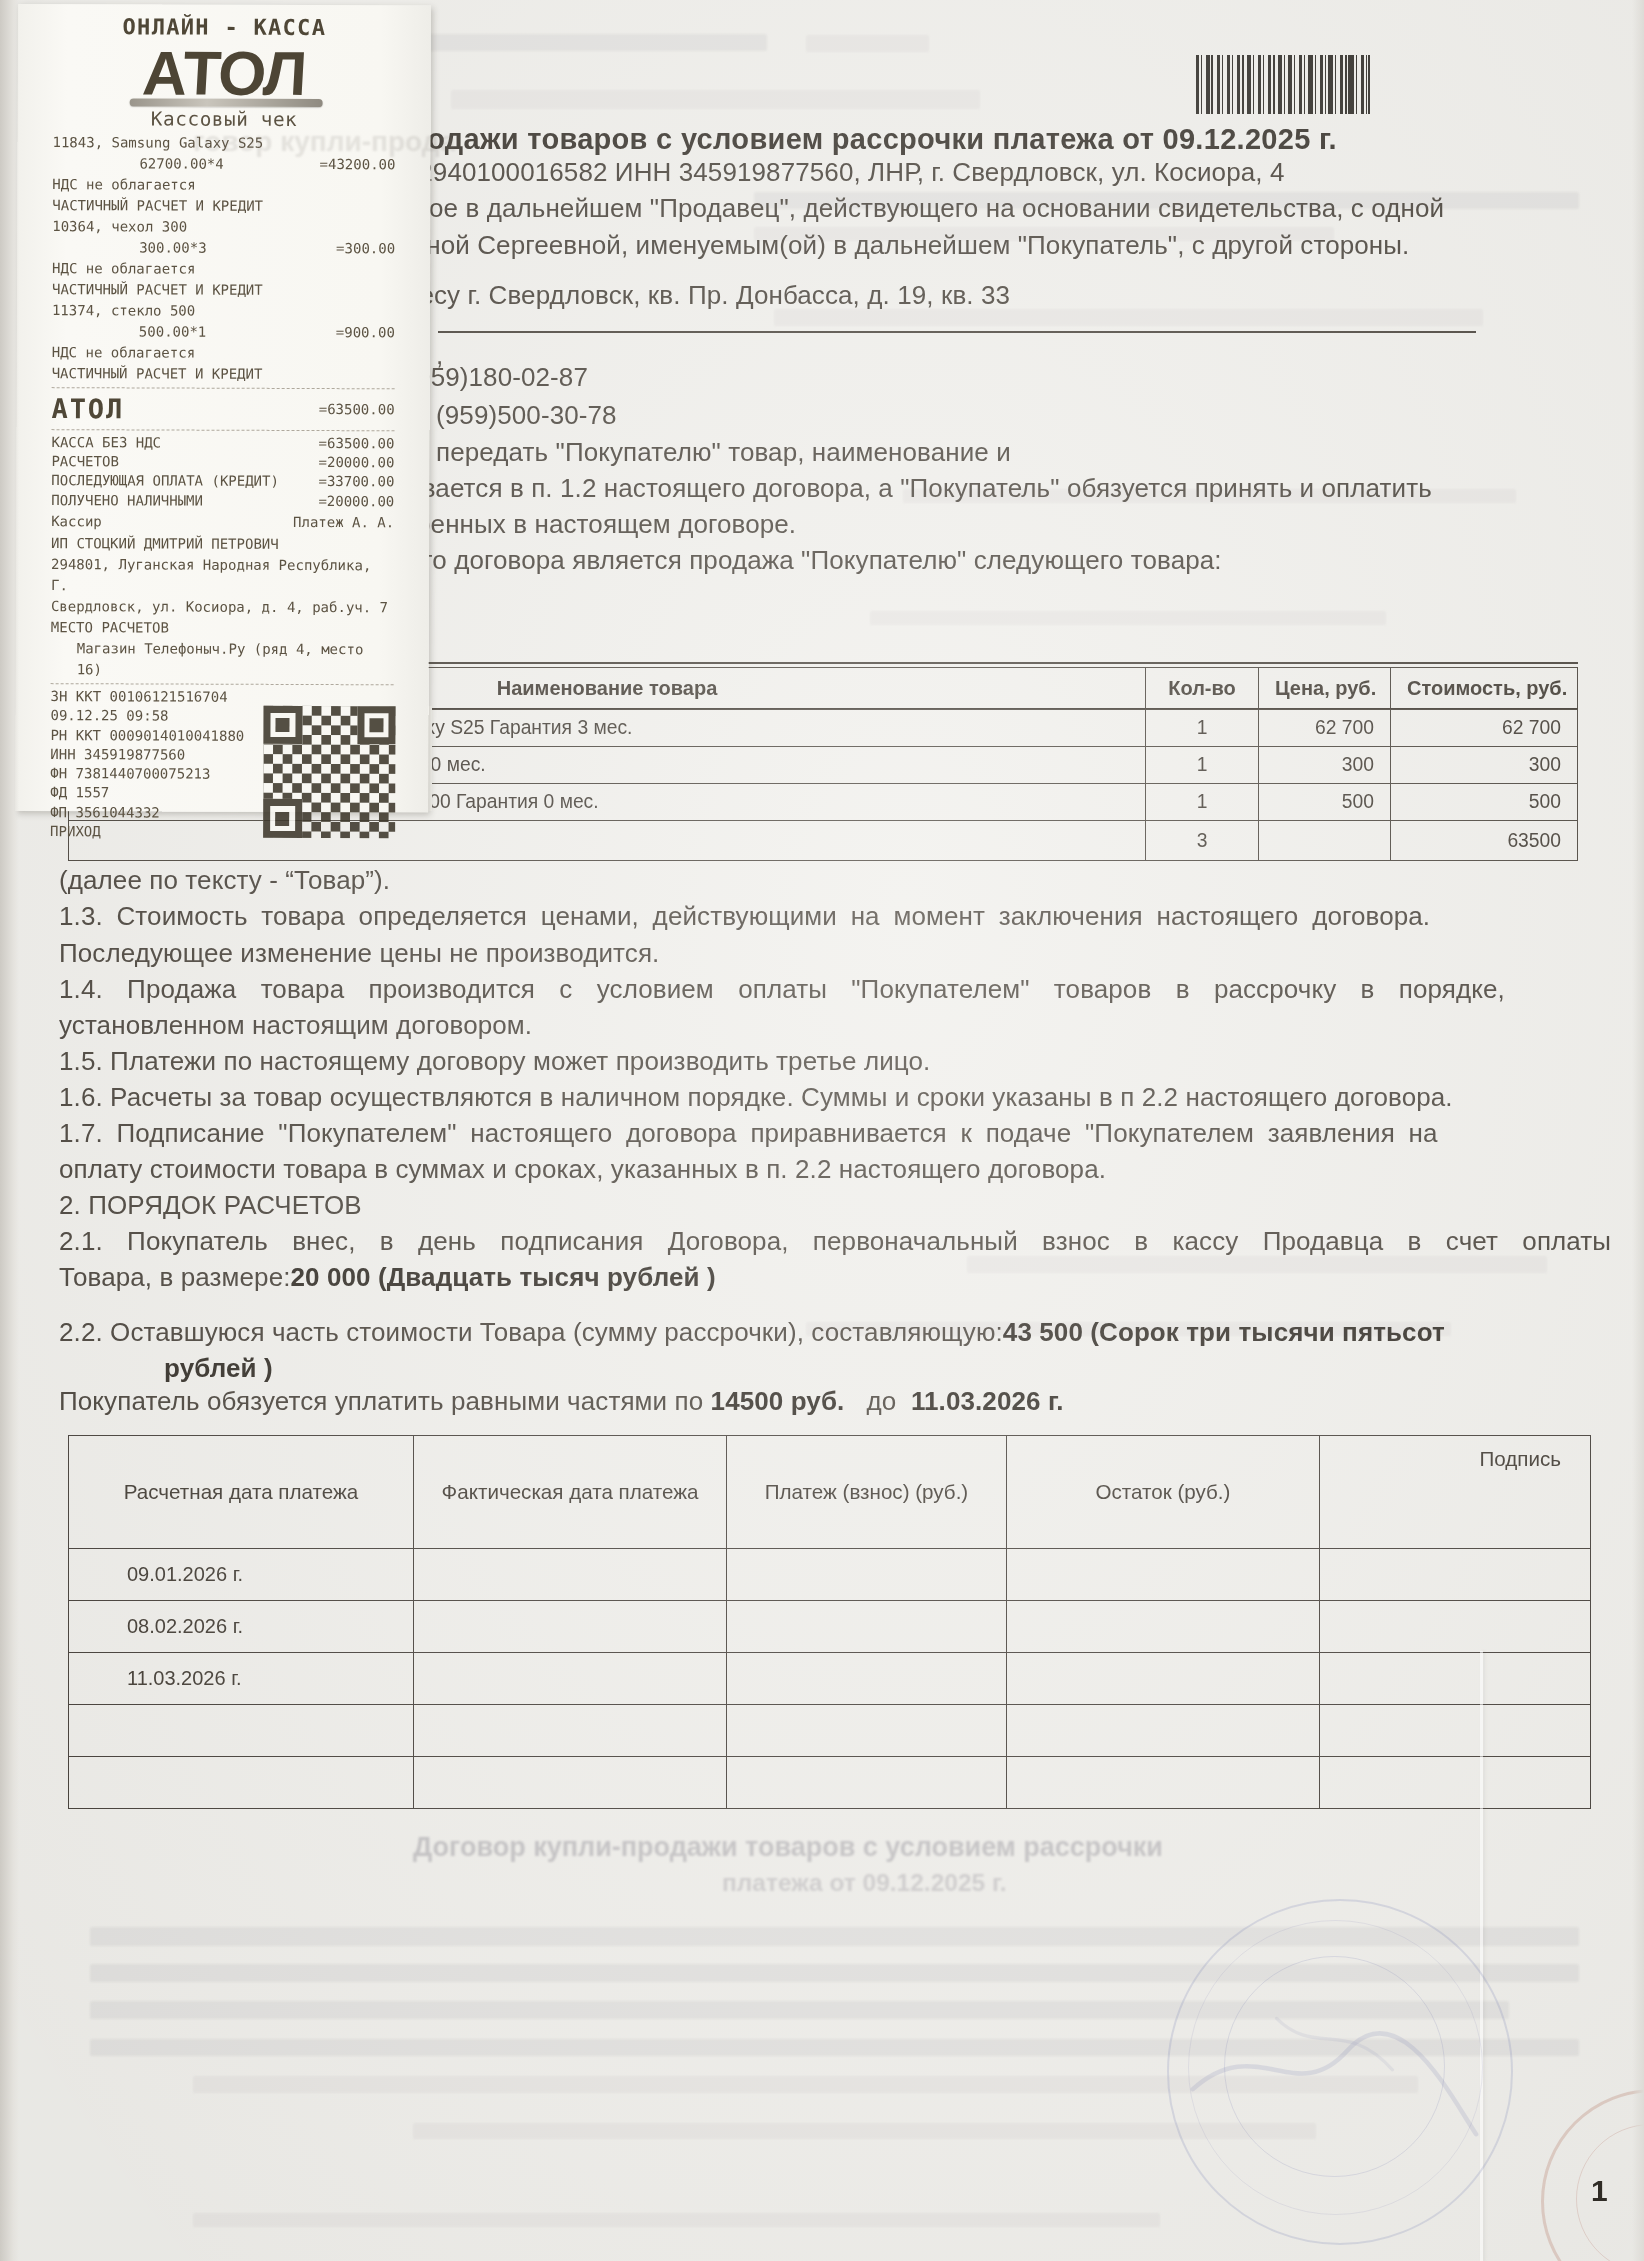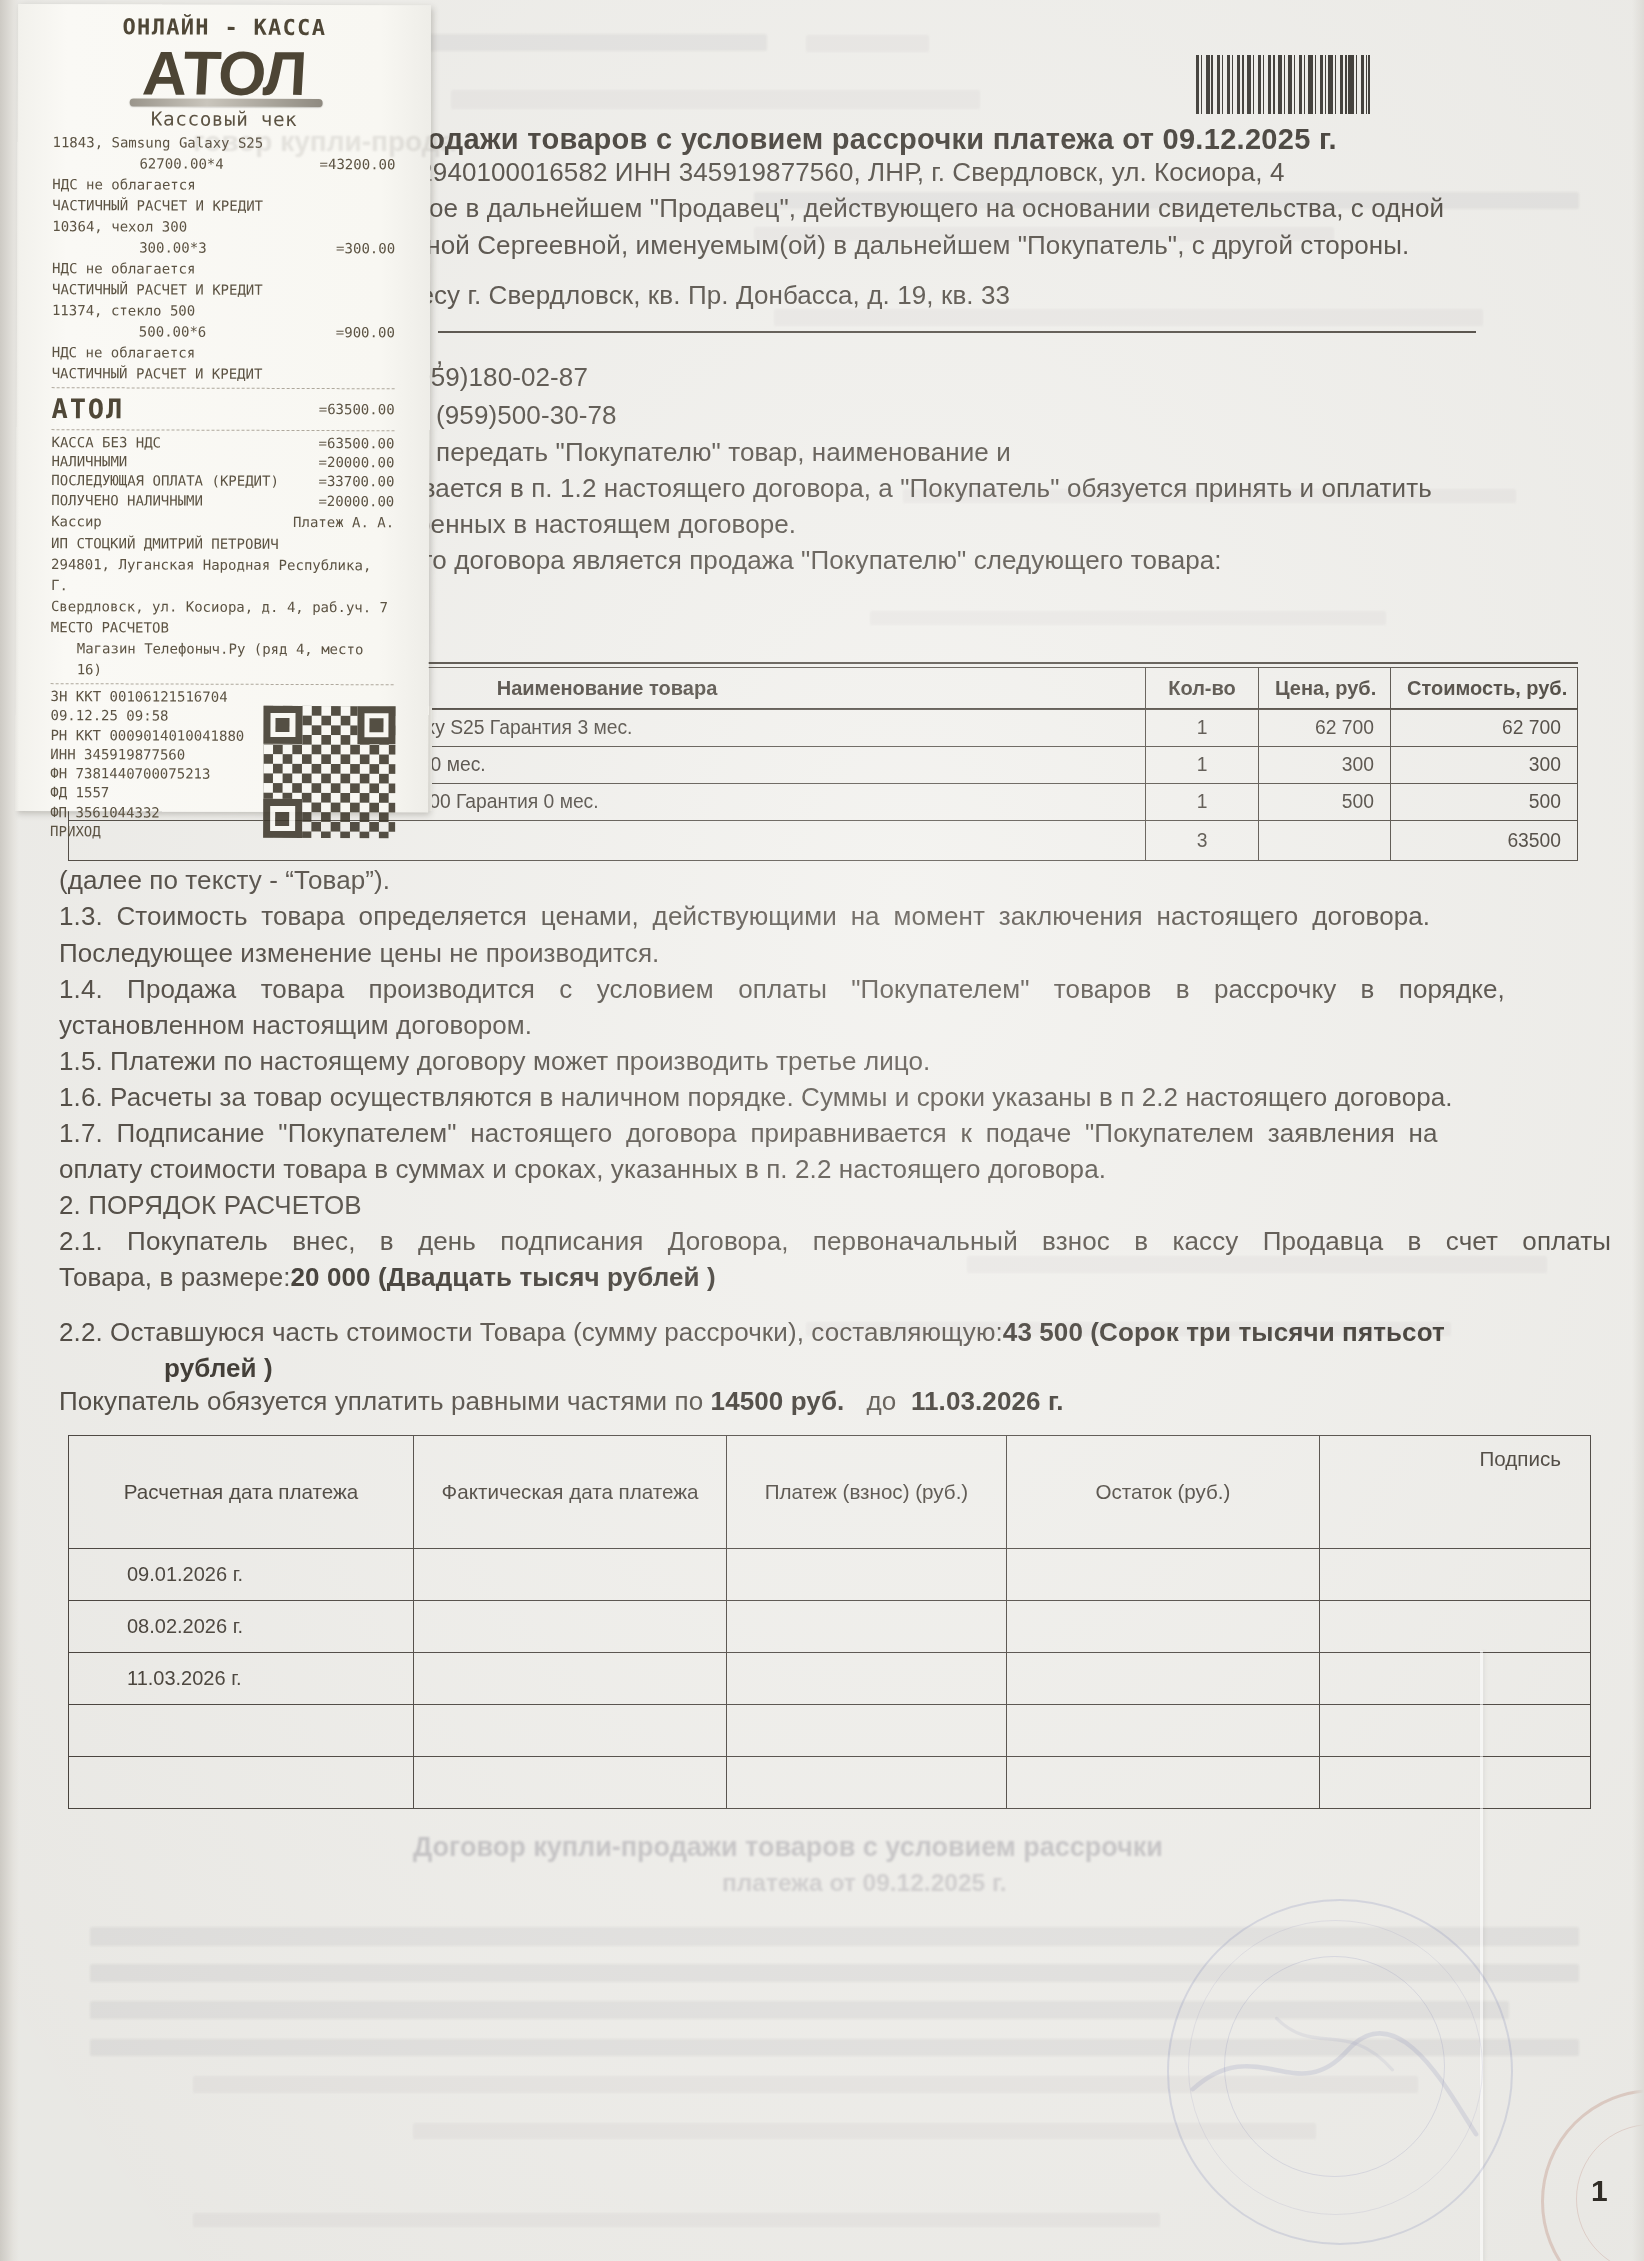--- a/index.html
+++ b/index.html
@@ -296,39 +296,39 @@
     <div class="r-line">10364, чехол 300</div>
     <div class="r-amt">
       <span>300.00*3</span>
       <span>=300.00</span>
     </div>
     <div class="r-line">НДС не облагается</div>
     <div class="r-line">ЧАСТИЧНЫЙ РАСЧЕТ И КРЕДИТ</div>
 
     <div class="r-line">11374, стекло 500</div>
     <div class="r-amt">
-      <span>500.00*6</span>
+      <span>500.00*1</span>
       <span>=900.00</span>
     </div>
     <div class="r-line">НДС не облагается</div>
     <div class="r-line">ЧАСТИЧНЫЙ РАСЧЕТ И КРЕДИТ</div>
 
     <div class="r-sep"></div>
     <div class="r-total">
       <span class="lbl">АТОЛ</span>
       <span>=63500.00</span>
     </div>
     <div class="r-sep"></div>
 
     <div class="r-sum">
       <span>КАССА БЕЗ НДС</span>
       <span>=63500.00</span>
     </div>
     <div class="r-sum">
-      <span>НАЛИЧНЫМИ</span>
+      <span>РАСЧЕТОВ</span>
       <span>=20000.00</span>
     </div>
     <div class="r-sum">
       <span>ПОСЛЕДУЮЩАЯ ОПЛАТА (КРЕДИТ)</span>
       <span>=33700.00</span>
     </div>
     <div class="r-sum">
       <span>ПОЛУЧЕНО НАЛИЧНЫМИ</span>
       <span>=20000.00</span>
     </div>

